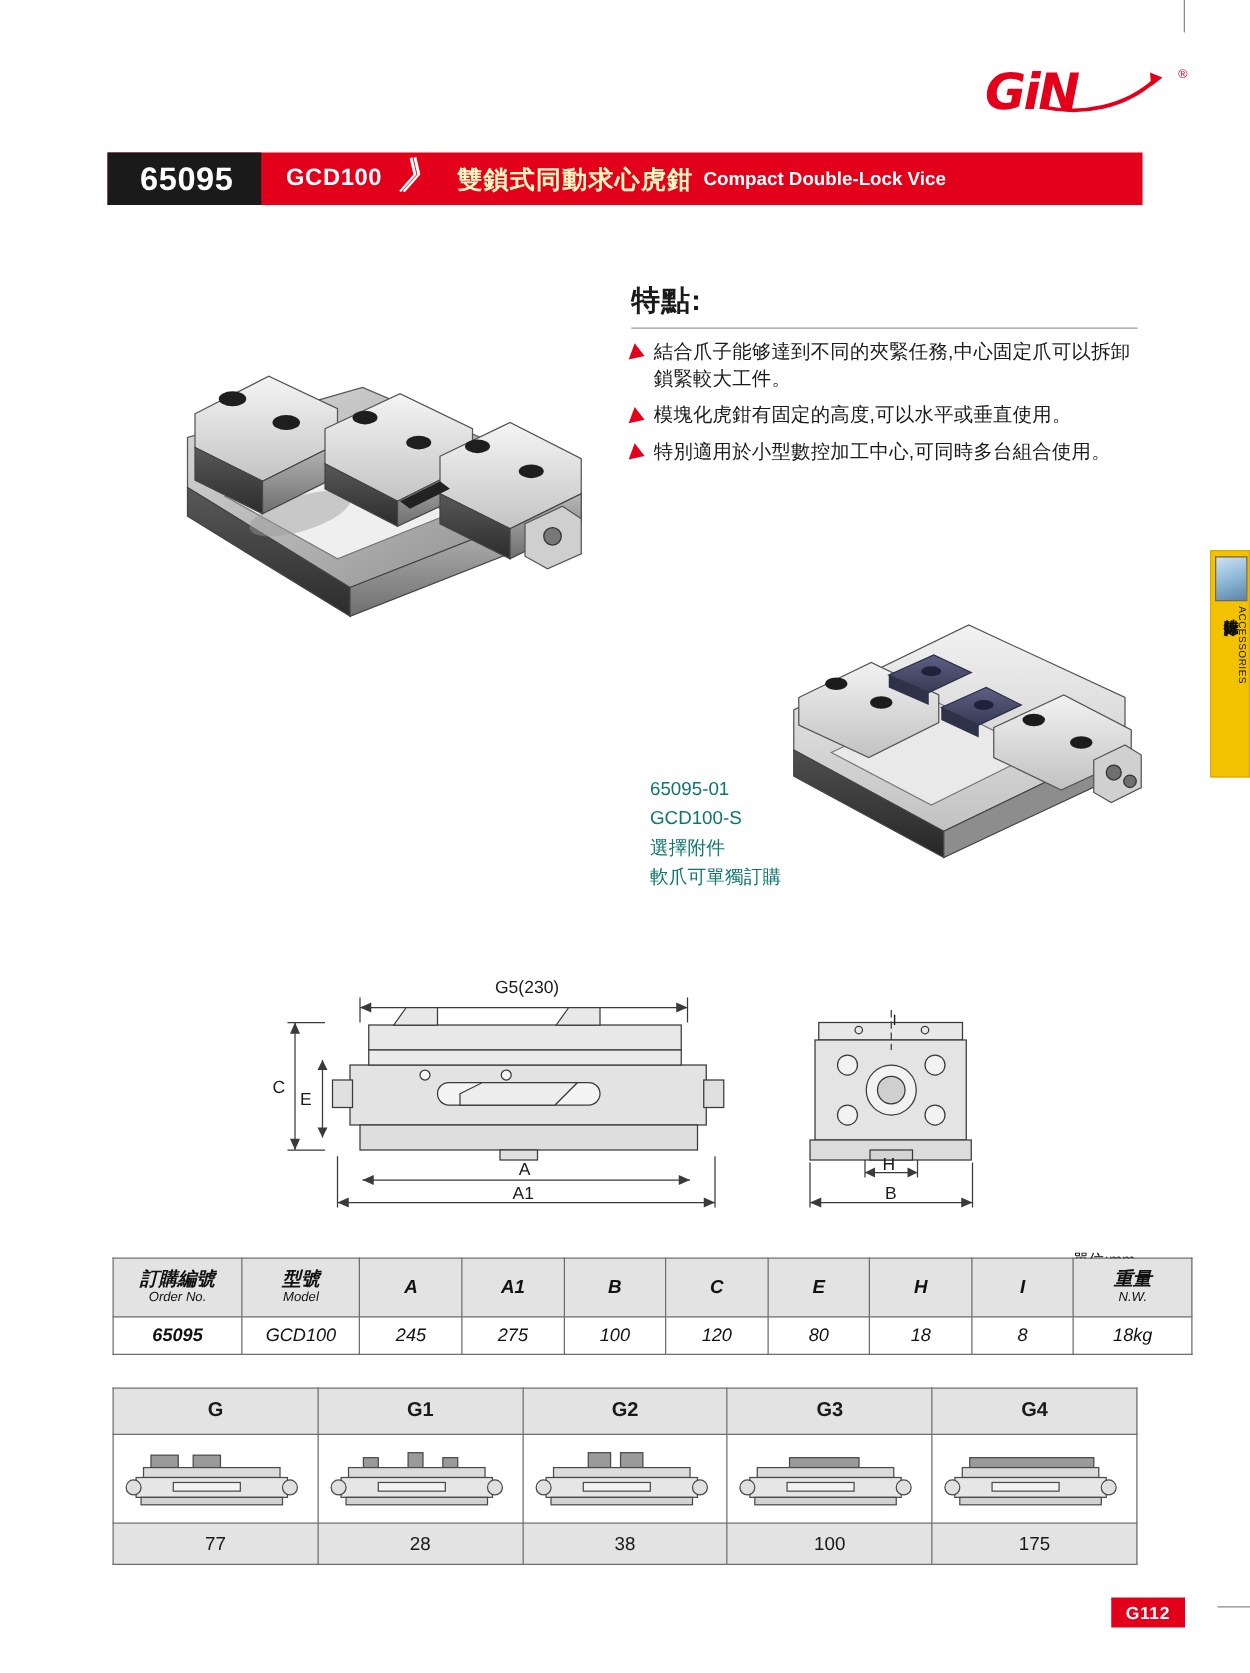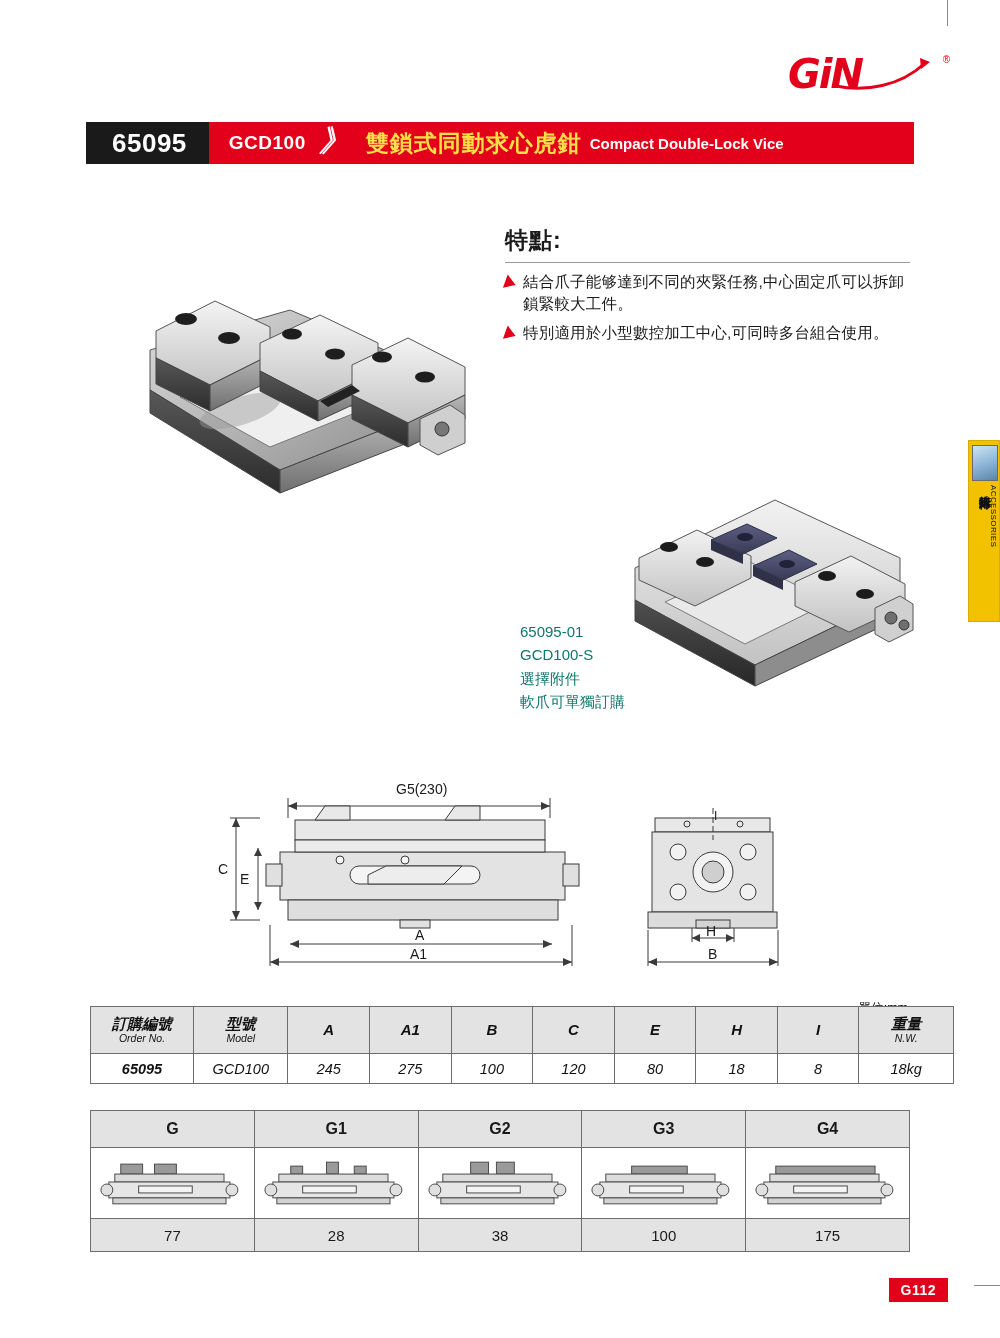--- a/index.html
+++ b/index.html
@@ -79,22 +79,22 @@
   }
   .title-sep {
     color: #ffffff;
     font-size: 30px;
     font-weight: bold;
     transform: skewX(-18deg);
     line-height: 1;
     margin: 0 6px 4px 0;
   }
   .title-cn {
-    color: #fde047;
-    font-size: 23px;
+    color: #fef9c3;
+    font-size: 20px;
     font-weight: bold;
     letter-spacing: 1px;
     padding-left: 8px;
   }
   .title-en {
     color: #ffffff;
     font-size: 15px;
     font-weight: bold;
     padding-left: 8px;
   }
@@ -371,20 +371,24 @@
     <circle cx="322" cy="214" r="7" fill="#777" stroke="#333"></circle>
   </svg>
 </div>
 
 <div class="features">
   <div class="features-title">特點:</div>
   <div class="features-rule"></div>
   <div class="feature-item">
     <span class="feature-bullet"></span>
     <span class="feature-text">結合爪子能够達到不同的夾緊任務,中心固定爪可以拆卸鎖緊較大工件。</span>
+  </div>
+  <div class="feature-item">
+    <span class="feature-bullet"></span>
+    <span class="feature-text">模塊化虎鉗有固定的高度,可以水平或垂直使用。</span>
   </div>
   <div class="feature-item">
     <span class="feature-bullet"></span>
     <span class="feature-text">特別適用於小型數控加工中心,可同時多台組合使用。</span>
   </div>
 </div>
 
 <div class="side-tab">
   <div class="side-tab-img"></div>
   <div class="side-tab-cn">銑床附件</div>

